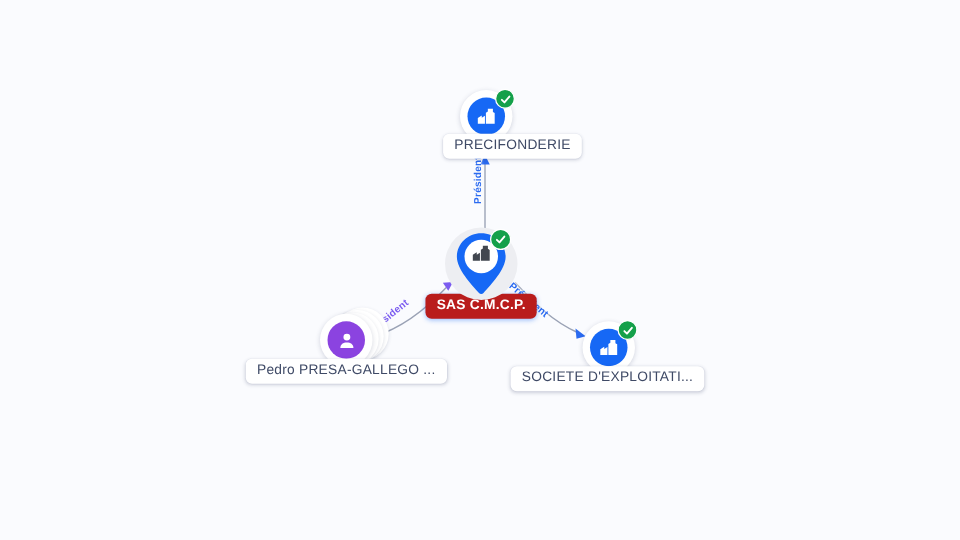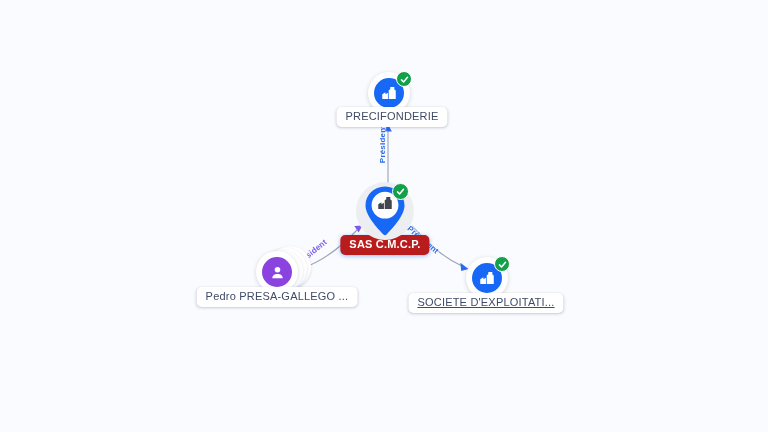--- a/index.html
+++ b/index.html
@@ -131,21 +131,21 @@
                    m3 0h1.6v1.7h-1.6v-1.7zm-3 3.2h1.6v1.7h-1.6v-1.7zm3 0h1.6v1.7h-1.6v-1.7z"></path>
         </svg>
       </div>
       <div class="badge">
         <svg width="9" height="9" viewBox="0 0 24 24" fill="none" stroke="#ffffff" stroke-width="4" stroke-linecap="round" stroke-linejoin="round">
           <polyline points="4,13 9.5,18.5 20,6"></polyline>
         </svg>
       </div>
     </div>
   </div>
-  <div class="node-label" style="left:392px;top:107px;">PRECIFONDERIE</div>
+  <div class="node-label" style="left:410px;top:107px;">PRECIFONDERIE</div>
 
   <div class="node" id="node-center" style="left:385px;top:211px;">
     <div class="halo"></div>
     <div class="pin-wrap">
       <svg width="46" height="54" viewBox="0 0 46 54" xmlns="http://www.w3.org/2000/svg">
         <path d="M23 2.5 C12 2.5 3.5 11 3.5 21.4 C3.5 31.5 15 43.5 21.2 50.3
                  a2.4 2.4 0 0 0 3.6 0 C31 43.5 42.5 31.5 42.5 21.4 C42.5 11 34 2.5 23 2.5 Z" fill="#1668f5"></path>
         <circle cx="23" cy="21.2" r="13.4" fill="#ffffff"></circle>
       </svg>
       <div style="position:absolute;left:23px;top:21px;transform:translate(-50%,-50%);">
@@ -190,15 +190,15 @@
                    m3 0h1.6v1.7h-1.6v-1.7zm-3 3.2h1.6v1.7h-1.6v-1.7zm3 0h1.6v1.7h-1.6v-1.7z"></path>
         </svg>
       </div>
       <div class="badge">
         <svg width="9" height="9" viewBox="0 0 24 24" fill="none" stroke="#ffffff" stroke-width="4" stroke-linecap="round" stroke-linejoin="round">
           <polyline points="4,13 9.5,18.5 20,6"></polyline>
         </svg>
       </div>
     </div>
   </div>
-  <div class="node-label" style="left:486px;top:293px;text-decoration:underline;">SOCIETE D'EXPLOITATI...</div>
+  <div class="node-label" style="left:486px;top:293px;">SOCIETE D'EXPLOITATI...</div>
 
 </div>
 
 </body></html>

